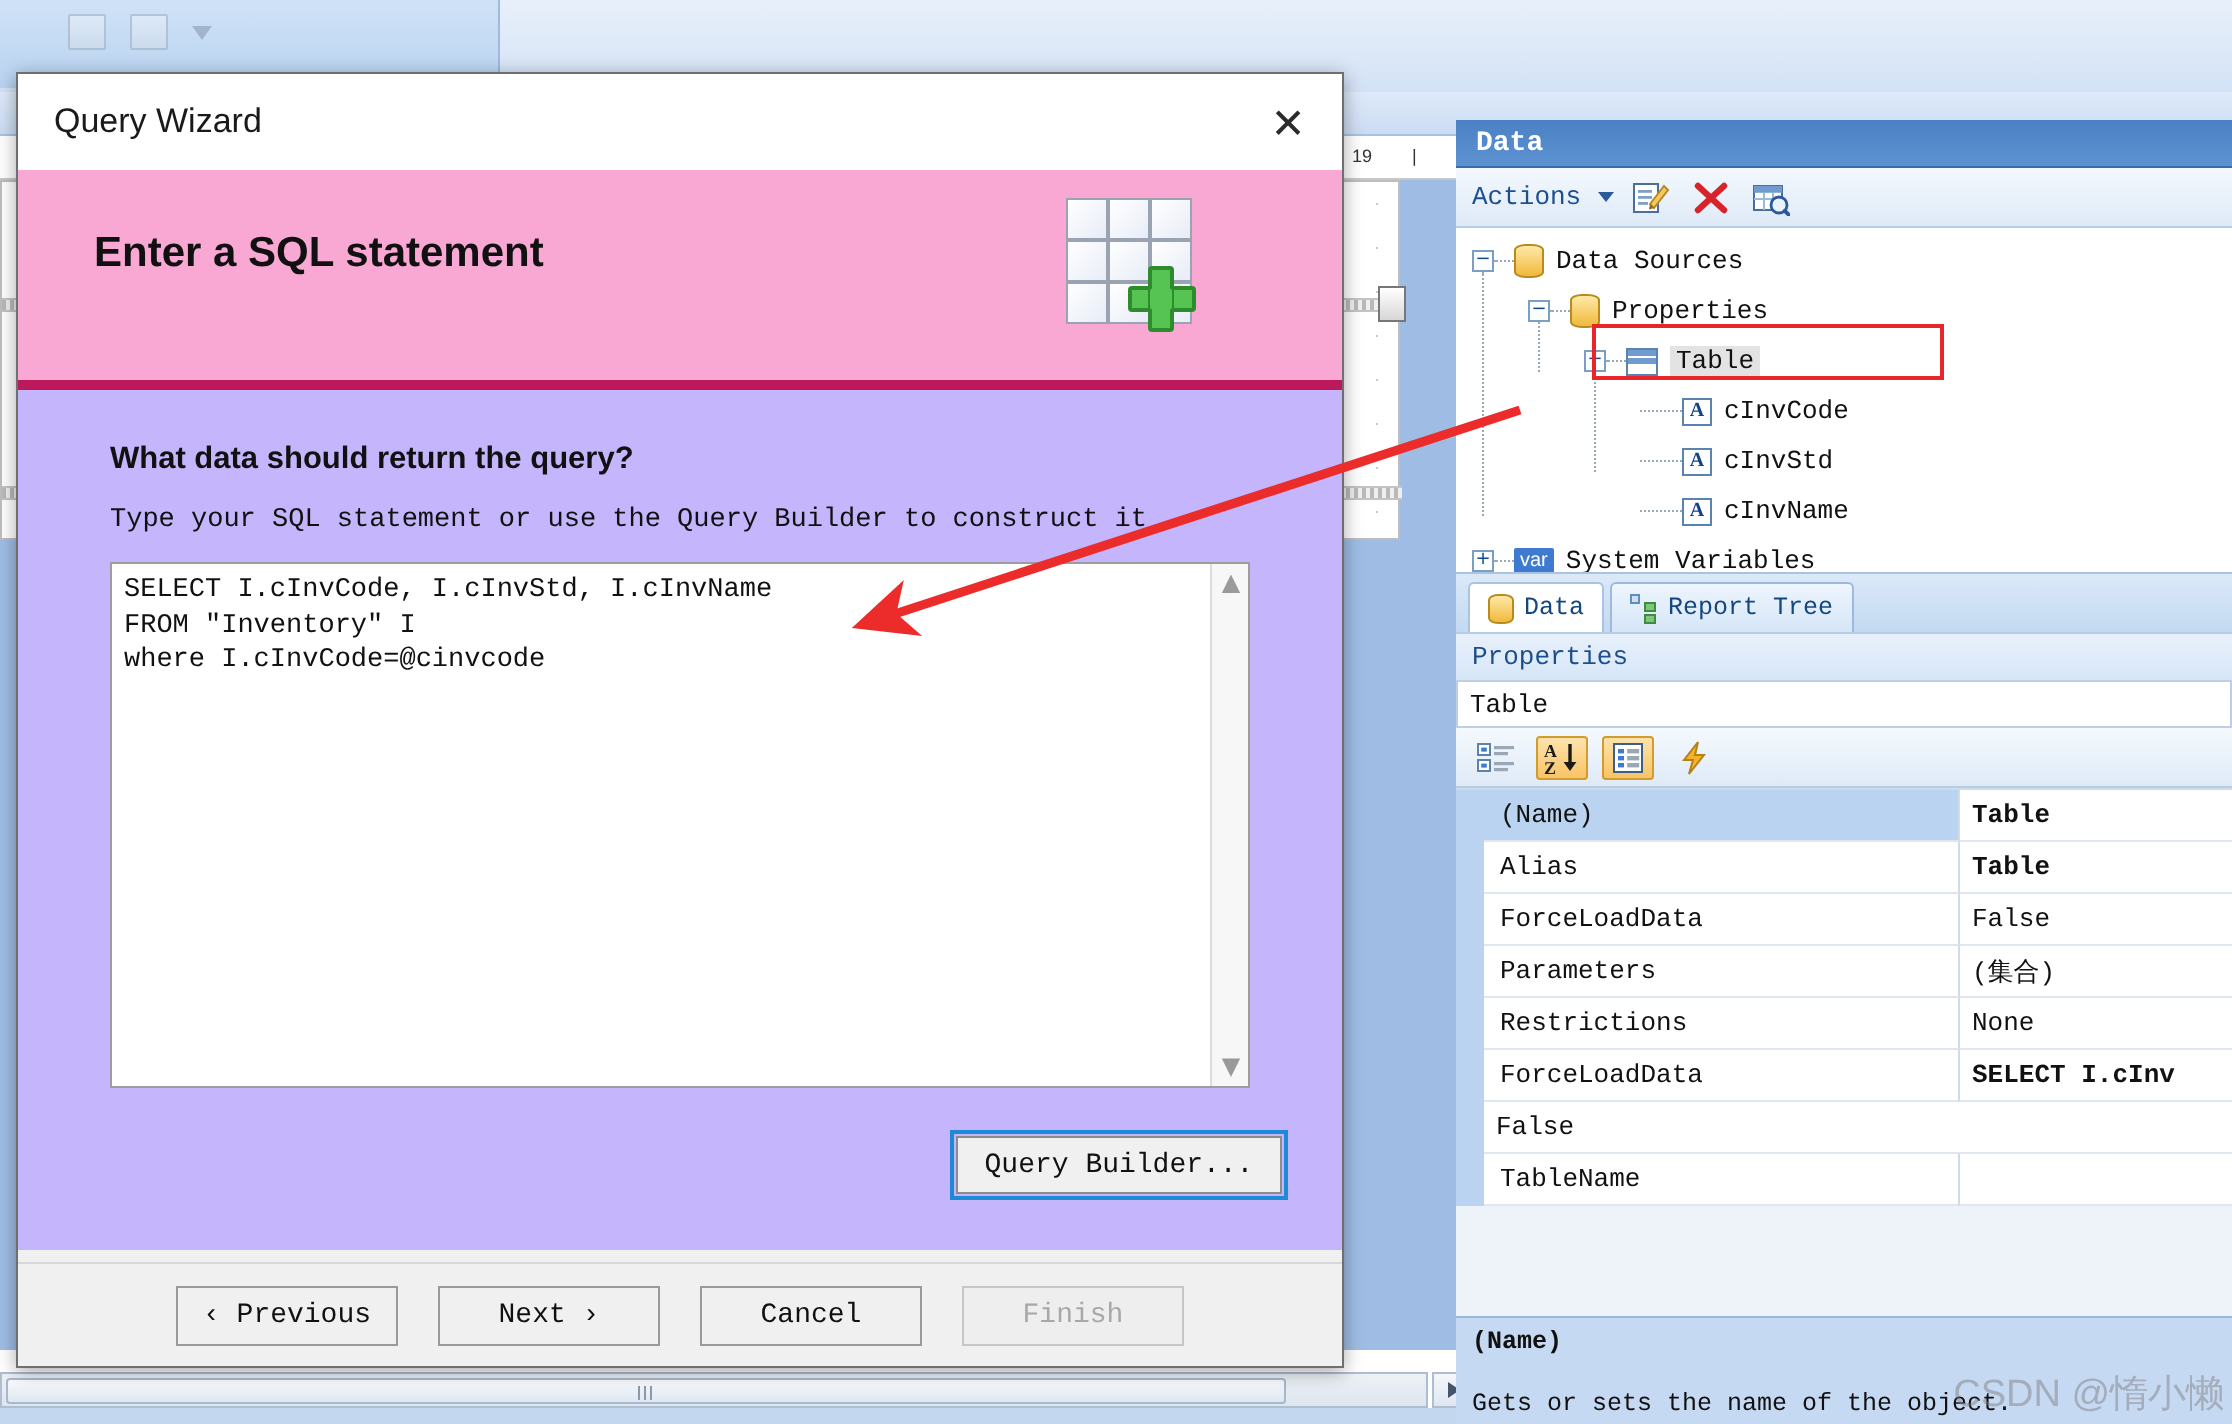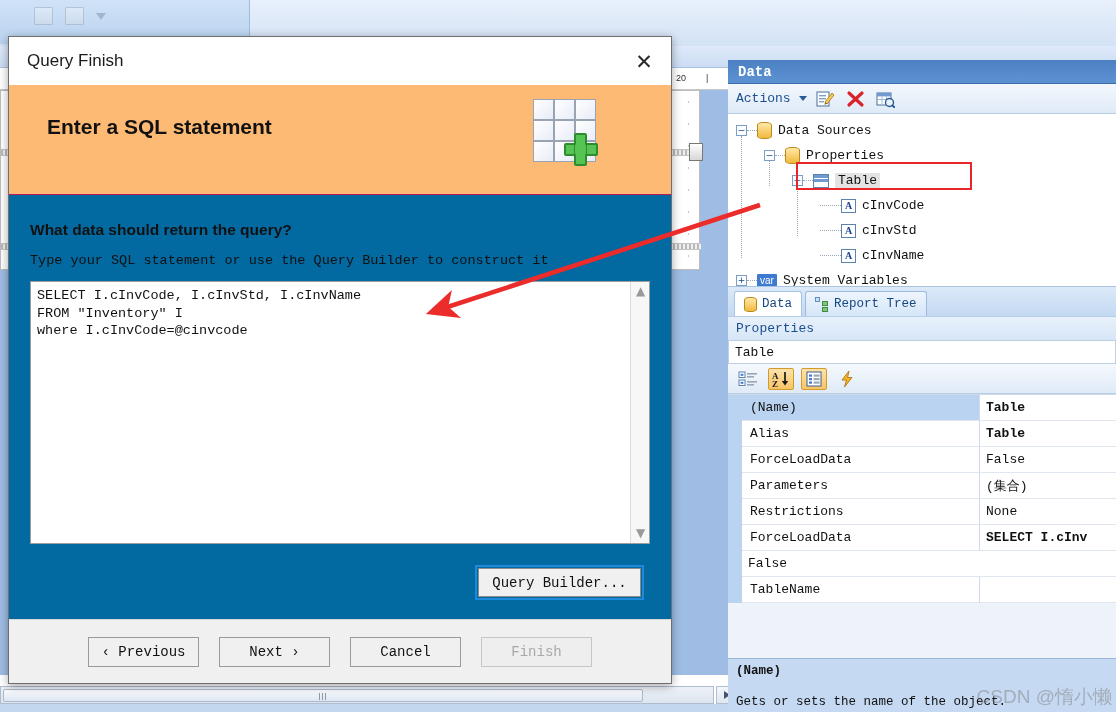--- a/index.html
+++ b/index.html
@@ -274,22 +274,22 @@
     font-family: "Liberation Sans", sans-serif; font-size: 17px;
     color: #1a1a1a; padding-left: 18px;
   }
   .dlg-close {
     position: absolute; right: 14px; top: 12px; width: 26px; height: 26px;
     display: flex; align-items: center; justify-content: center;
     font-size: 21px; color: #2b2b2b; font-family: "DejaVu Sans", sans-serif;
     line-height: 1;
   }
   .dlg-header {
-    height: 110px; background: #fdba74; position: relative;
-    border-bottom: 1px solid #be185d;
+    height: 110px; background: #f9a8d4; position: relative;
+    border-bottom: 5px solid #be185d;
   }
   .dlg-heading {
     position: absolute; left: 38px; top: 30px;
     font-family: "Liberation Sans", sans-serif; font-size: 21px;
     font-weight: bold; color: #111111;
   }
   .grid-icon {
     position: absolute; right: 72px; top: 14px; width: 66px; height: 66px;
   }
   .grid-icon .cell {
@@ -302,21 +302,21 @@
   }
   .plus-badge s {
     position: absolute; background: #56c452; border: 2px solid #2f8c2c;
     border-radius: 2px; display: block;
   }
   .plus-badge s.h { left: 3px; top: 14px; width: 34px; height: 13px; }
   .plus-badge s.v { left: 13px; top: 4px; width: 13px; height: 33px; }
   .plus-badge s.c { left: 14px; top: 15px; width: 11px; height: 11px;
                     border: none; background: #56c452; }
 
-  .dlg-body { position: relative; height: 430px; background: #0369a1; padding: 0 21px; }
+  .dlg-body { position: relative; height: 430px; background: #c4b5fd; padding: 0 46px; }
   .q-heading {
     padding-top: 26px; font-family: "Liberation Sans", sans-serif;
     font-size: 15.5px; font-weight: bold; color: #111;
   }
   .q-sub {
     padding-top: 14px; font-family: "Liberation Mono", monospace;
     font-size: 13.5px; color: #111;
   }
   .sql-wrap {
     position: relative; margin-top: 13px; height: 263px;
@@ -342,21 +342,21 @@
   .qb-btn {
     position: absolute; right: 30px; bottom: 28px;
     width: 163px; height: 29px;
     background: #f0f0f0; border: 1px solid #8c8c8c;
     outline: 2px solid #1c8ad6; outline-offset: 1px;
     font-family: "Liberation Mono", monospace; font-size: 14px; color: #111;
     display: flex; align-items: center; justify-content: center;
   }
 
   .dlg-footer {
-    position: absolute; left: 0; bottom: 0; width: 100%; height: 64px;
+    position: absolute; left: 0; bottom: 0; width: 100%; height: 52px;
     background: #f0f0f0; border-top: 1px solid #d8d8d8;
     display: flex; align-items: center; justify-content: center; gap: 20px;
   }
   .nav-btn {
     width: 111px; height: 30px; background: #f0f0f0;
     border: 1px solid #9a9a9a;
     font-family: "Liberation Mono", monospace; font-size: 14px; color: #111;
     display: flex; align-items: center; justify-content: center;
   }
   .nav-btn.disabled { color: #a8a8a8; border-color: #c6c6c6; background: #eeeeee; }
@@ -402,21 +402,21 @@
       <div class="bg-ic wide"></div>
       <div class="bg-ic"></div>
       <div class="bg-ic"></div>
       <div class="bg-ic wide t2"></div>
       <div class="bg-tri"></div>
     </div>
 
     <div class="bg-ribbon-lower"></div>
 
     <div class="bg-ruler">
-      <span class="tick" style="left:676px;">20</span>
+      <span class="tick" style="left:676px;">19</span>
       <span class="tick" style="left:706px;">|</span>
     </div>
 
     <div class="bg-design">
       <div class="bg-page">
         <div class="bg-band b1"></div>
         <div class="bg-band b2"></div>
         <div class="bg-handle"></div>
       </div>
     </div>
@@ -621,21 +621,21 @@
     <div class="prop-desc">
       <div class="dt">(Name)</div>
       <div class="db2">Gets or sets the name of the object.</div>
       <div class="watermark">CSDN @惰小懒</div>
     </div>
   </div>
 
   <div class="dialog">
 
     <div class="dlg-titlebar">
-      <span class="dlg-title">Query Finish</span>
+      <span class="dlg-title">Query Wizard</span>
       <span class="dlg-close">✕</span>
     </div>
 
     <div class="dlg-header">
       <div class="dlg-heading">Enter a SQL statement</div>
       <div class="grid-icon">
         <span class="cell" style="left:0;top:0;"></span>
         <span class="cell" style="left:21px;top:0;"></span>
         <span class="cell" style="left:42px;top:0;"></span>
         <span class="cell" style="left:0;top:21px;"></span>

